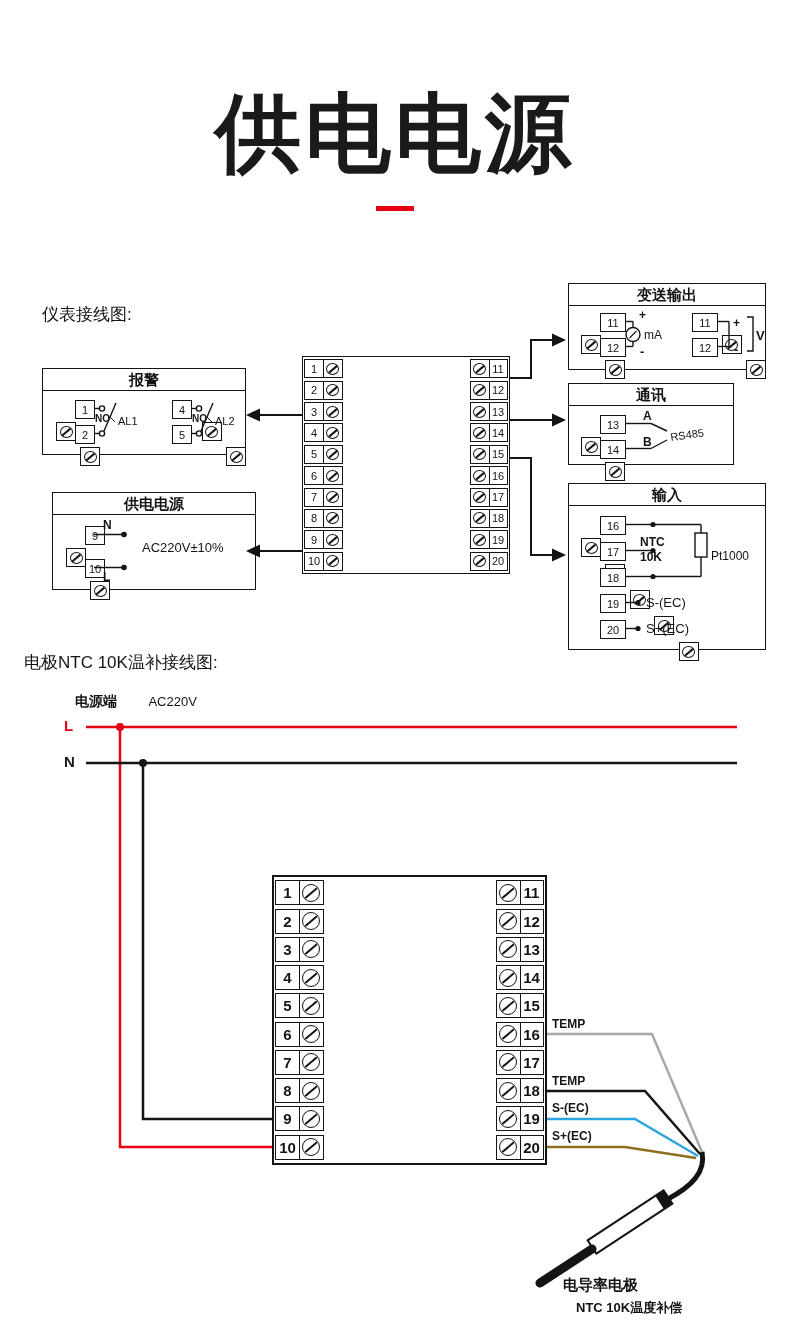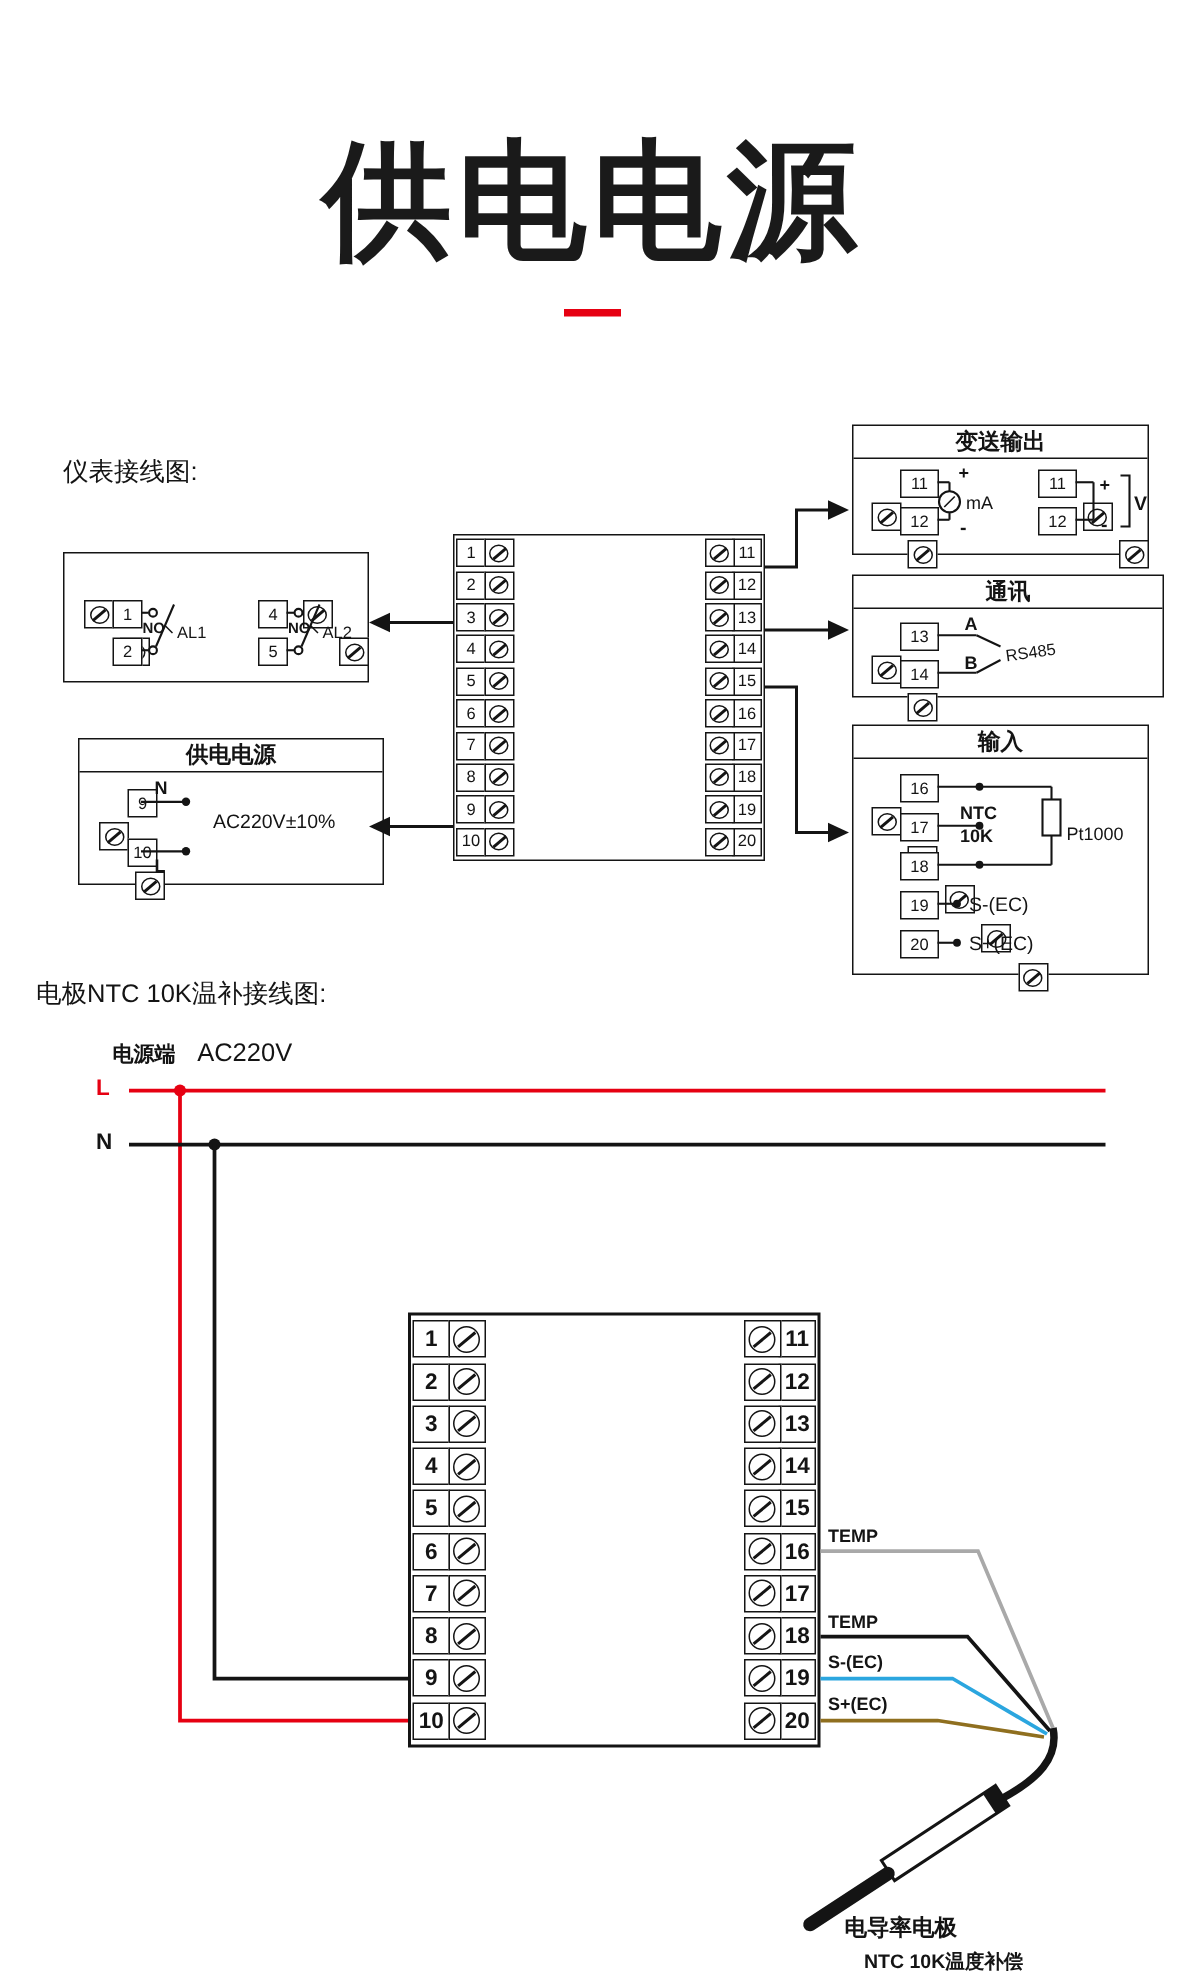--- a/index.html
+++ b/index.html
@@ -48,20 +48,21 @@
   .f10{font-size:10px}.f11{font-size:11px}.f12{font-size:12px}.f13{font-size:13px}.fb{font-weight:bold}
 </style>
 </head>
 <body>
 
 <div class="abs title">供电电源</div>
 <div class="abs red-dash"></div>
 <div class="abs sec-label" style="left:42px;top:303px">仪表接线图:</div>
 
 <div class="abs sbox" style="left:42px;top:368px;width:204px;height:87px">
+  <div class="stitle">报警</div>
   <span class="abs screw" style="left:13px;top:31px"></span>
   <span class="abs tnum2" style="left:32px;top:31px">1</span>
   <span class="abs screw" style="left:13px;top:56px"></span>
   <span class="abs tnum2" style="left:32px;top:56px">2</span>
   <span class="abs screw" style="left:110px;top:31px"></span>
   <span class="abs tnum2" style="left:129px;top:31px">4</span>
   <span class="abs screw" style="left:110px;top:56px"></span>
   <span class="abs tnum2" style="left:129px;top:56px">5</span>
 </div>
 
@@ -79,21 +80,21 @@
   <span class="abs screw" style="left:12px;top:29px"></span>
   <span class="abs tnum2 w26" style="left:31px;top:29px">11</span>
   <span class="abs screw" style="left:12px;top:54px"></span>
   <span class="abs tnum2 w26" style="left:31px;top:54px">12</span>
   <span class="abs screw" style="left:104px;top:29px"></span>
   <span class="abs tnum2 w26" style="left:123px;top:29px">11</span>
   <span class="abs screw" style="left:104px;top:54px"></span>
   <span class="abs tnum2 w26" style="left:123px;top:54px">12</span>
 </div>
 
-<div class="abs sbox" style="left:568px;top:383px;width:208px;height:82px">
+<div class="abs sbox" style="left:568px;top:383px;width:166px;height:82px">
   <div class="stitle">通讯</div>
   <span class="abs screw" style="left:12px;top:31px"></span>
   <span class="abs tnum2 w26" style="left:31px;top:31px">13</span>
   <span class="abs screw" style="left:12px;top:56px"></span>
   <span class="abs tnum2 w26" style="left:31px;top:56px">14</span>
 </div>
 
 <div class="abs sbox" style="left:568px;top:483px;width:198px;height:167px">
   <div class="stitle">输入</div>
   <span class="abs screw" style="left:12px;top:32px"></span>
@@ -191,21 +192,21 @@
     <div class="trow">
         <span class="screw"></span>
         <span class="tnum">20</span>
       </div>
   </div>
 </div>
 
 <div class="abs sec-label" style="left:24px;top:651px">电极NTC 10K温补接线图:</div>
 <div class="abs" style="left:75px;top:692px">
   <span style="font-size:14px;font-weight:bold">电源端</span>
-  <span style="font-size:17px;margin-left:10px">AC220V</span>
+  <span style="font-size:13px;margin-left:27px">AC220V</span>
 </div>
 <div class="abs rail-label" style="left:64px;top:717px;color:#e60012">L</div>
 <div class="abs rail-label" style="left:64px;top:753px">N</div>
 
 <div class="abs tblock lg" style="left:272px;top:875px;width:275px;height:290px">
   <div class="tcol left">
     <div class="trow">
         <span class="tnum">1</span>
         <span class="screw"></span>
       </div>

